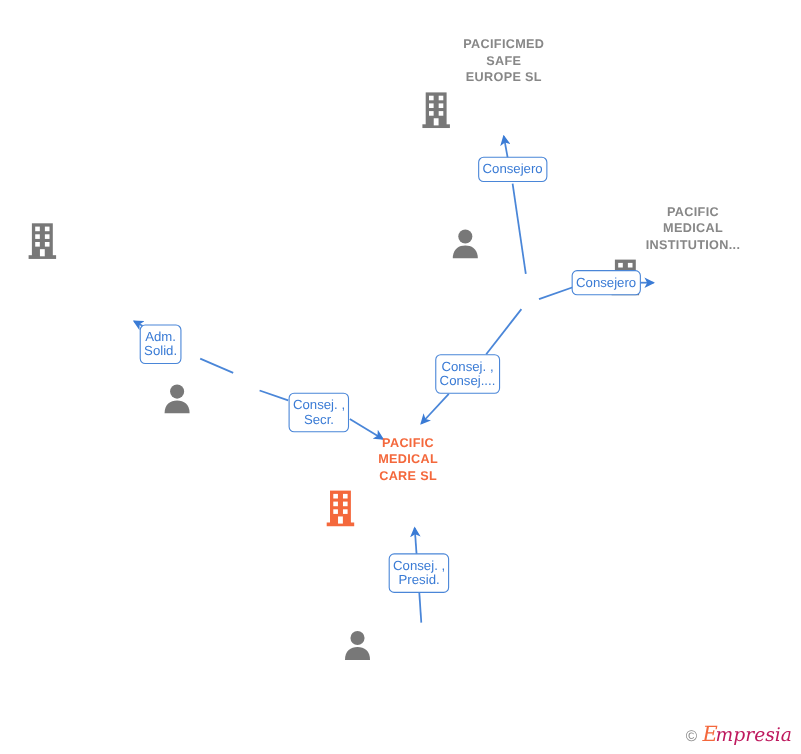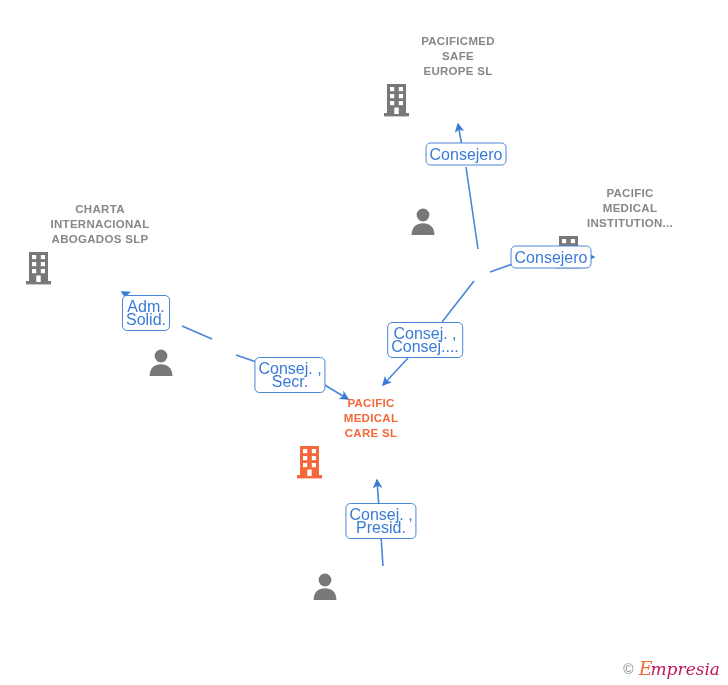--- a/index.html
+++ b/index.html
@@ -70,21 +70,21 @@
     display: block;
   }
 
   
   .chip {
     position: absolute;
     background: #ffffff;
     border: 1.5px solid #4a86d8;
     border-radius: 5px;
     color: #3a7bd5;
-    font-size: 16px;
+    font-size: 12px;
     line-height: 13px;
     text-align: center;
     padding: 4px 3px;
     white-space: pre-line;
     box-sizing: border-box;
     transform: translate(-50%, -50%);
   }
 
   
   #watermark {
@@ -179,23 +179,20 @@
               <rect x="7" y="11" width="4.2" height="4.2"></rect>
               <rect x="15.8" y="11" width="4.2" height="4.2"></rect>
               <rect x="7" y="18" width="4.2" height="4.2"></rect>
               <rect x="15.8" y="18" width="4.2" height="4.2"></rect>
               <rect x="11.3" y="24.5" width="4.4" height="6.5"></rect>
             </g>
           </svg>
         </span>
       </div>
       <div class="node company" style="left: 100px; top: 202px;">
-        <div class="label">CHARTA
-INTERNACIONAL
-ABOGADOS  SLP</div>
         <span class="glyph">
           <svg class="bld" viewBox="0 0 27 34" xmlns="http://www.w3.org/2000/svg">
             <rect x="4" y="1" width="19" height="30" fill="#787878"></rect>
             <rect x="1" y="30" width="25" height="3.4" fill="#787878"></rect>
             <g fill="#ffffff">
               <rect x="7" y="4" width="4.2" height="4.2"></rect>
               <rect x="15.8" y="4" width="4.2" height="4.2"></rect>
               <rect x="7" y="11" width="4.2" height="4.2"></rect>
               <rect x="15.8" y="11" width="4.2" height="4.2"></rect>
               <rect x="7" y="18" width="4.2" height="4.2"></rect>

